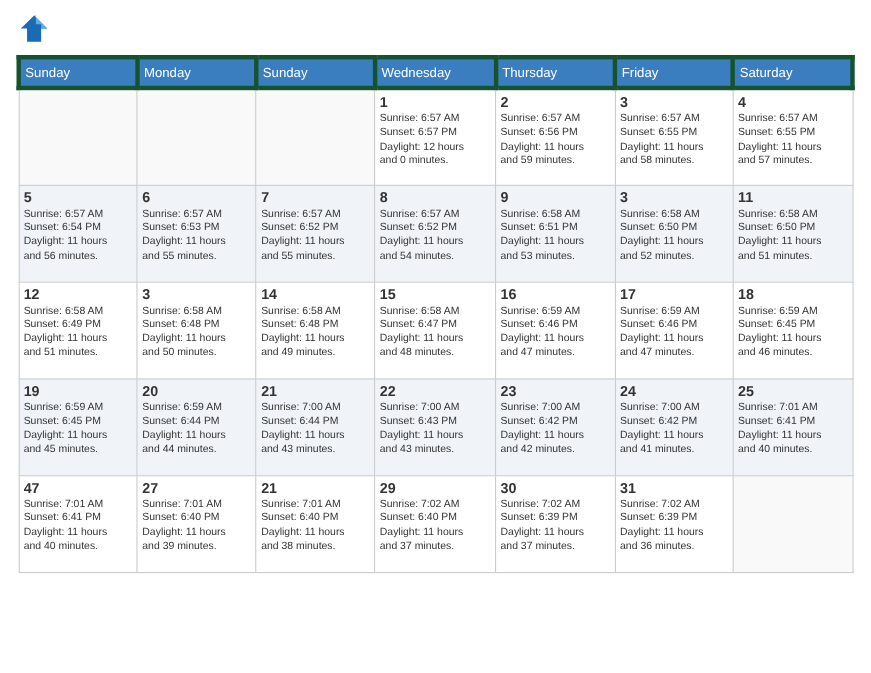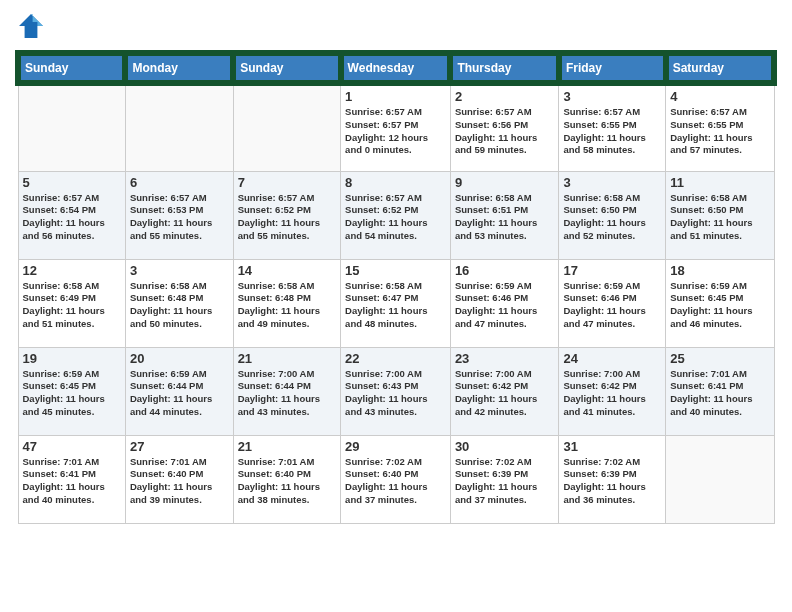--- a/index.html
+++ b/index.html
@@ -59,23 +59,23 @@
     }
     .calendar {
       width: 100%;
       border-collapse: collapse;
     }
     .calendar th {
       background-color: #3a7ebf;
       color: #fff;
       padding: 5px 4px;
       font-size: 12px;
-      font-weight: bold;
+      font-weight: normal;
       text-align: left;
-      border: 6px solid #14532d;
+      border: 4px solid #14532d;
     }
     .calendar td {
       border: 1px solid #ccc;
       vertical-align: top;
       padding: 3px 4px;
       width: 113px;
       height: 88px;
       font-size: 10px;
       color: #333;
       background: #fff;
@@ -85,21 +85,20 @@
     }
     .day-number {
       font-size: 13px;
       font-weight: bold;
       margin-bottom: 2px;
     }
     .day-info {
       font-size: 9.5px;
       line-height: 1.35;
       color: #333;
-      font-weight: bold;
     }
     .alt-row td {
       background: #f0f4f8;
     }
   </style>
 </head>
 <body>
 
 <div class="container">
   <div class="header">

